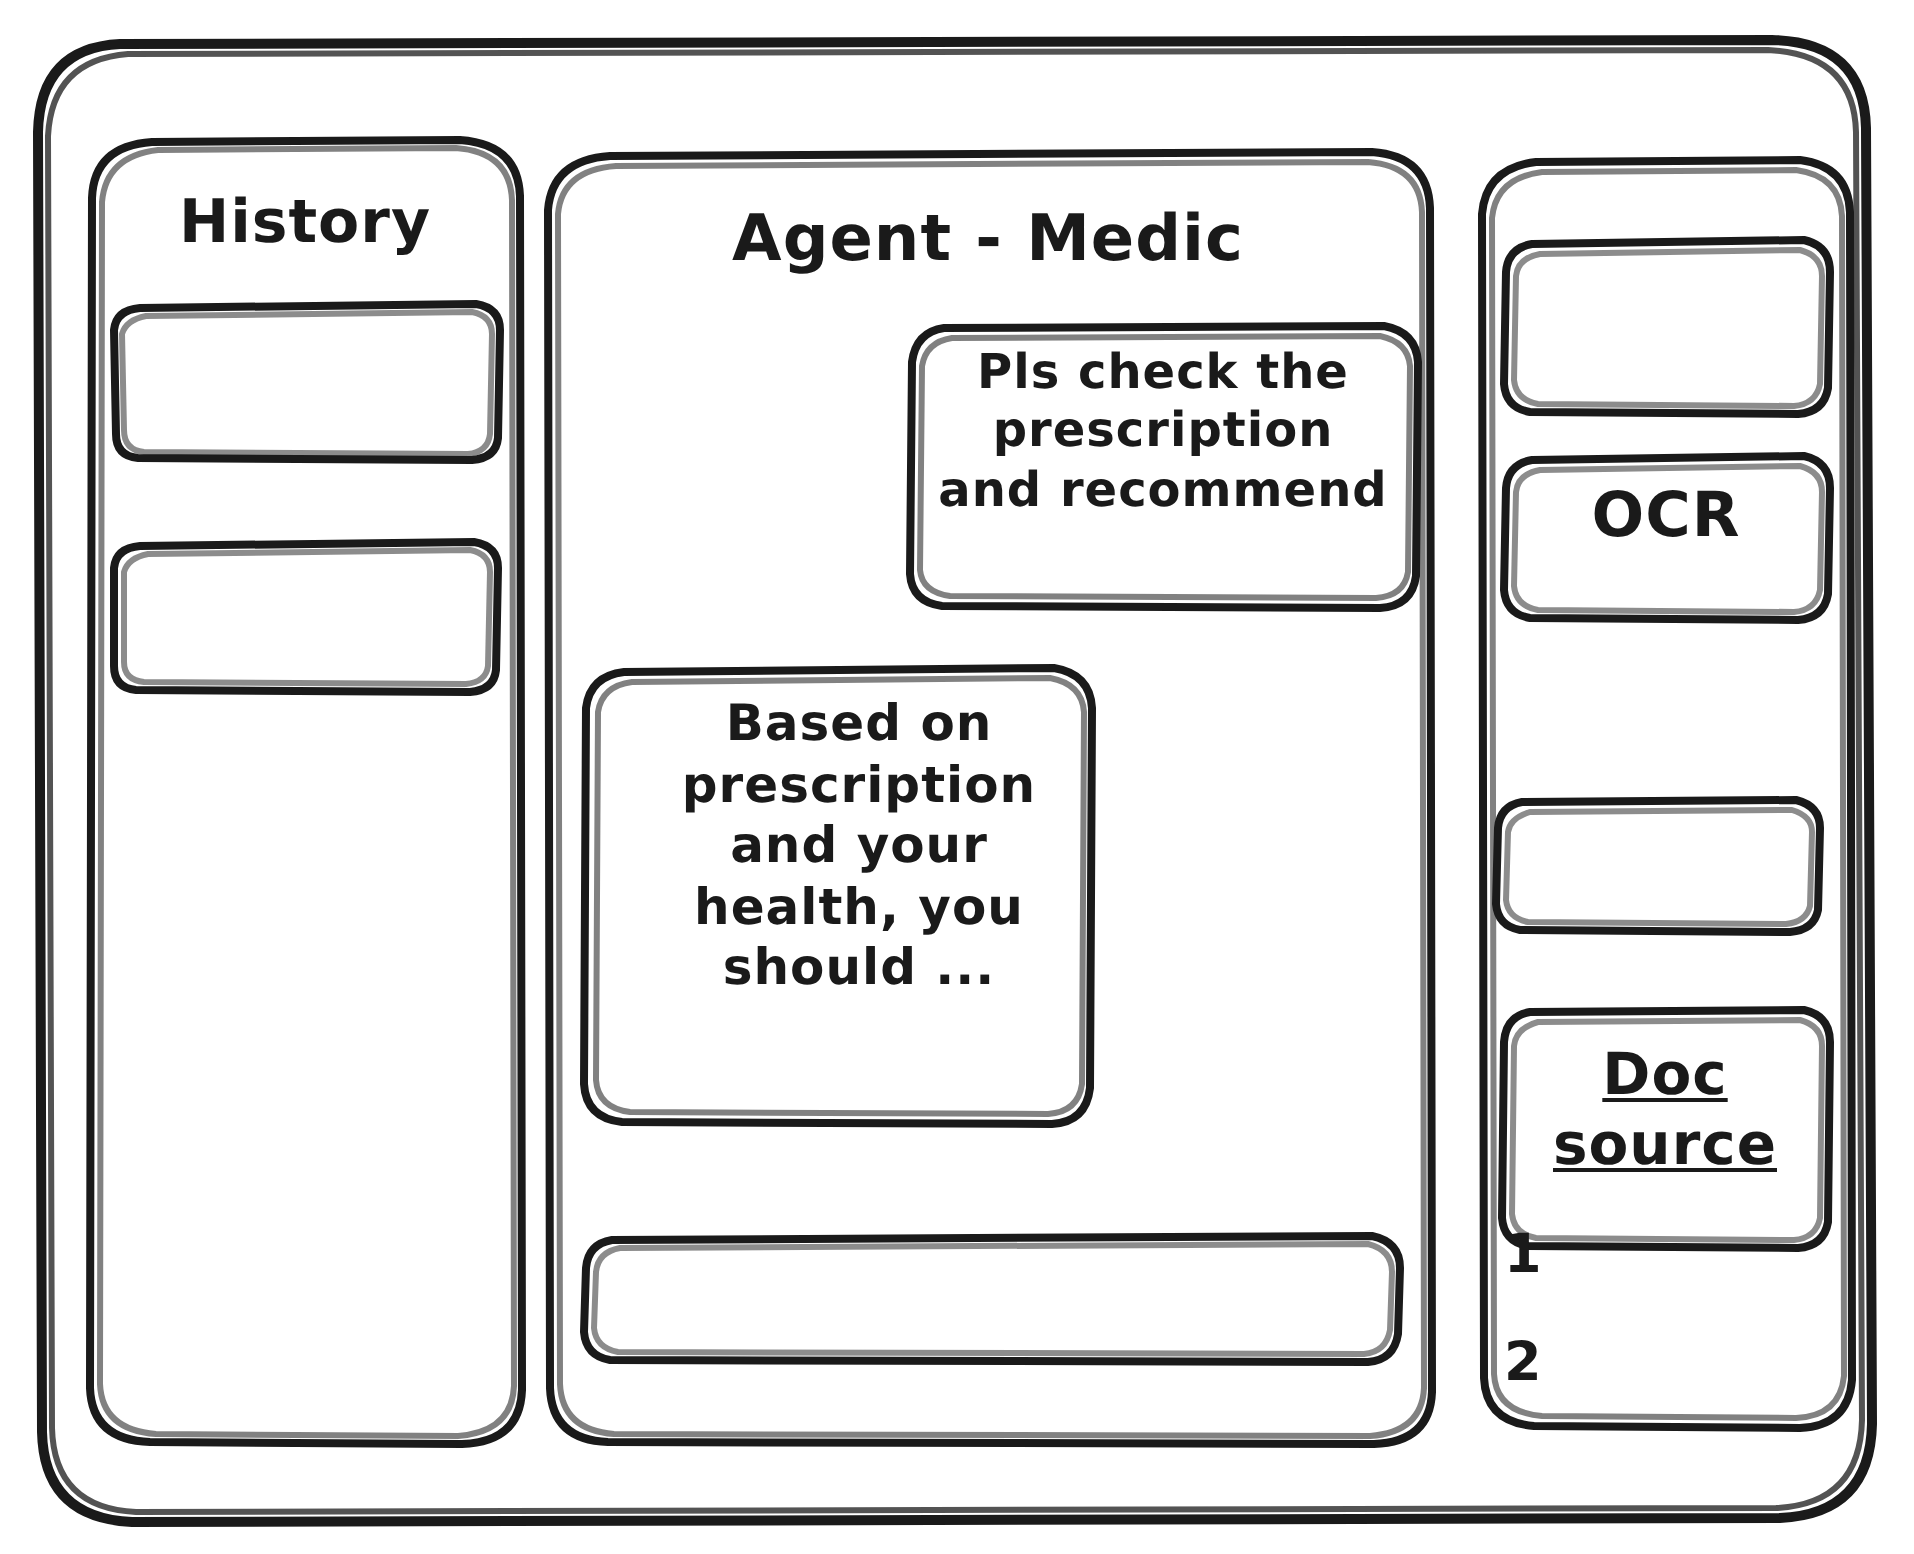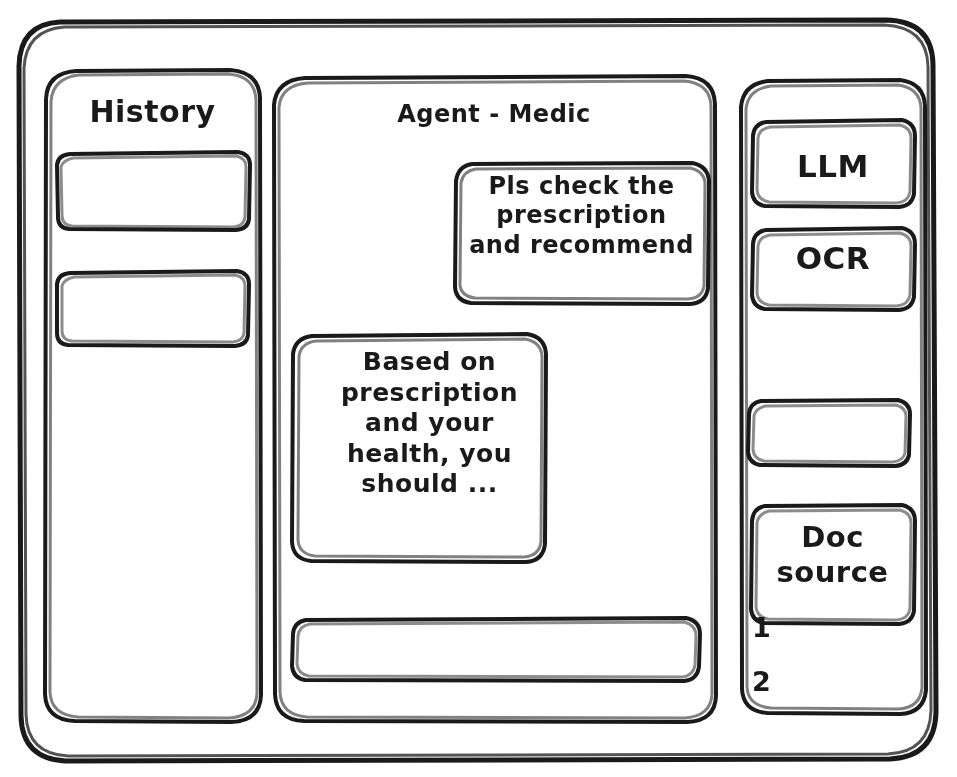--- a/index.html
+++ b/index.html
@@ -46,39 +46,39 @@
   }
 
   #window-frame     { left: 18px;  top: 20px;  width: 916px; height: 742px; }
 
   #history-panel    { left: 45px;  top: 70px;  width: 215px; height: 652px; }
   #history-title    { left: 45px;  top: 94px;  width: 215px; font-size: 30px; }
   #history-item-1   { left: 57px;  top: 152px; width: 192px; height: 78px; }
   #history-item-2   { left: 57px;  top: 271px; width: 192px; height: 75px; }
 
   #agent-panel      { left: 274px; top: 76px;  width: 440px; height: 646px; }
-  #agent-title      { left: 274px; top: 100px; width: 440px; font-size: 24px; }
+  #agent-title      { left: 274px; top: 100px; width: 440px; font-size: 32px; }
 
   #user-bubble      { left: 455px; top: 163px; width: 253px; height: 142px; }
   #user-bubble-text { left: 459px; top: 172px; width: 245px; font-size: 24px; }
 
   #assistant-bubble      { left: 291px; top: 334px; width: 255px; height: 229px; }
   #assistant-bubble-text { left: 296px; top: 347px; width: 245px; font-size: 25px; margin-left: 11px; }
 
   #composer-input   { left: 292px; top: 618px; width: 408px; height: 64px; }
 
   #tools-panel      { left: 740px; top: 80px;  width: 185px; height: 635px; }
   #llm-button       { left: 752px; top: 120px; width: 162px; height: 88px; }
   #llm-label        { left: 752px; top: 148px; width: 162px; font-size: 31px; }
   #ocr-button       { left: 752px; top: 228px; width: 162px; height: 82px; }
   #ocr-label        { left: 752px; top: 240px; width: 162px; font-size: 31px; }
   #params-button    { left: 748px; top: 400px; width: 162px; height: 67px; }
   #params-label     { left: 748px; top: 415px; width: 162px; font-size: 29px; }
   #doc-source-box   { left: 750px; top: 505px; width: 165px; height: 120px; }
-  #doc-source-label { left: 750px; top: 520px; width: 165px; font-size: 29px; }
+  #doc-source-label { left: 750px; top: 520px; width: 165px; font-size: 29px; text-decoration: underline; }
   #doc-item-1       { left: 752px; top: 612px; width: 30px;  font-size: 27px; text-align: left; }
   #doc-item-2       { left: 752px; top: 666px; width: 30px;  font-size: 27px; text-align: left; }
 </style>
 </head>
 <body>
 
 <div id="stage">
 
   <svg id="sketch" viewBox="0 0 957 777">
     <defs>
@@ -178,21 +178,20 @@
 prescription
 and your
 health, you
 should ...</div>
 
   <div class="hit" id="composer-input" placeholder=""></div>
 
   <div class="hit" id="tools-panel"></div>
 
   <div class="hit" id="llm-button"></div>
-  <div class="lbl" id="llm-label">LLM</div>
 
   <div class="hit" id="ocr-button"></div>
   <div class="lbl" id="ocr-label">OCR</div>
 
   <div class="hit" id="params-button"></div>
 
   <div class="hit" id="doc-source-box"></div>
   <div class="lbl" id="doc-source-label">Doc
 source</div>
 

